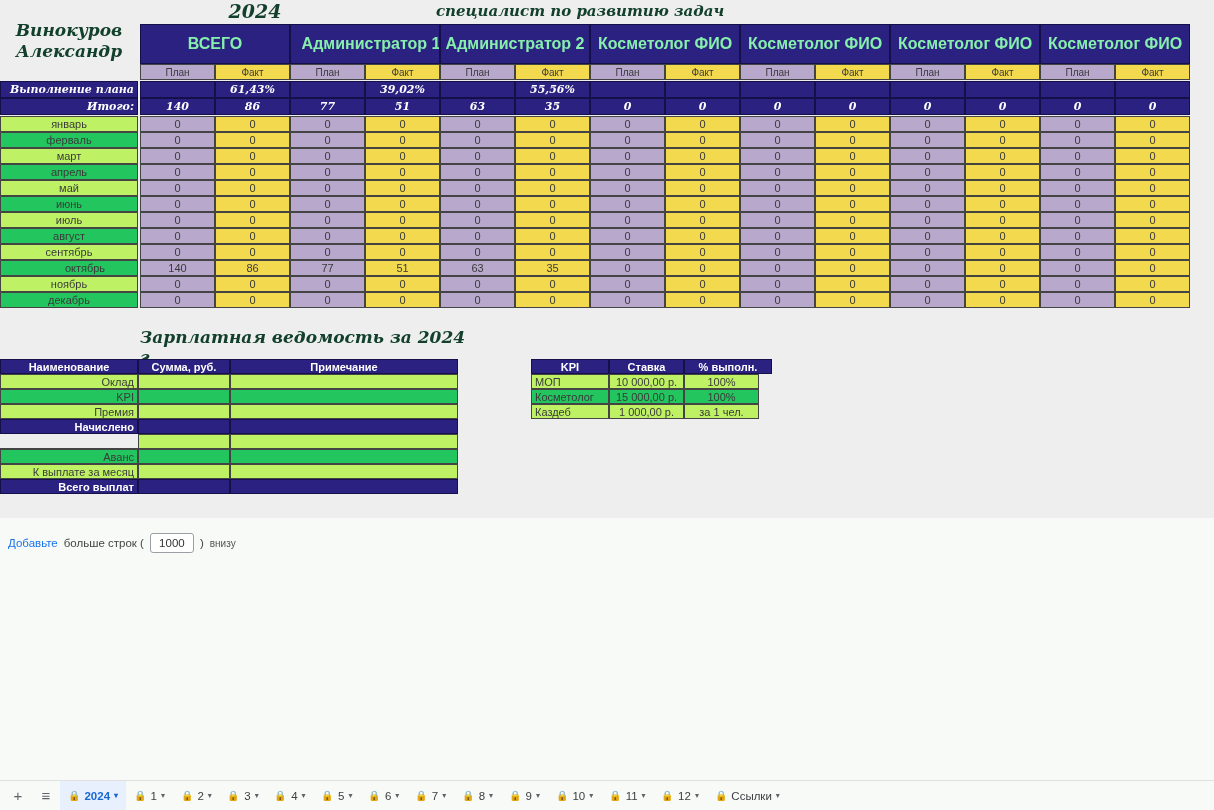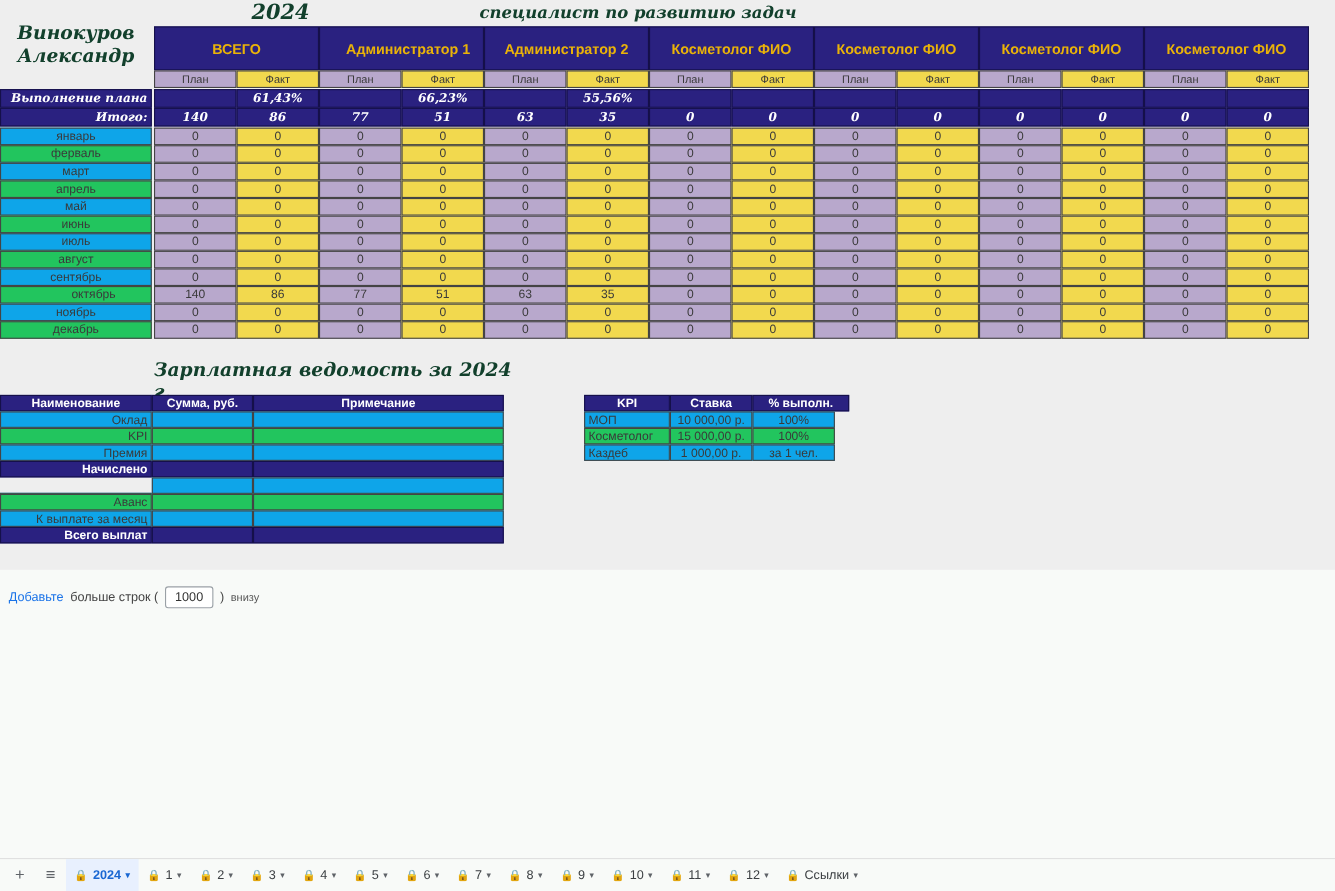--- a/index.html
+++ b/index.html
@@ -29,32 +29,32 @@
     font-size: 11px;
     color: #3a3a3a;
     background: #ffffff;
     white-space: nowrap;
     overflow: hidden;
   }
   .navy  { background: #2a2180; color: #ffffff; border-color: #15104a; }
   .plan  { background: #b8a8cc; }
   .fact  { background: #f2d94e; }
   .lav   { background: #22c55e; }
-  .white { background: #0ea5e9; }
+  .white { background: #bef264; }
 
   .script {
     font-family: "DejaVu Serif", serif;
     font-style: italic;
     font-weight: bold;
     color: #12402c;
   }
   .bold-w { font-weight: bold; color: #ffffff; }
   .ital-w { font-weight: bold; font-style: italic; color: #ffffff;
             font-family: "DejaVu Serif", serif; }
-  .hdr-grp { font-weight: bold; font-size: 13px; color: #eab308; }
+  .hdr-grp { font-weight: bold; font-size: 16px; color: #86efac; }
   .sub-hdr { font-size: 10px; color: #3a3a3a; }
   .right   { justify-content: flex-end; padding-right: 3px; }
   .left    { justify-content: flex-start; padding-left: 3px; }
 
   
   .title-strip {
     position: absolute; left: 0; top: 0;
     width: 1214px; height: 22px;
     background: #eeeeee;
   }
@@ -159,21 +159,21 @@
       <div class="cell plan sub-hdr" style="left: 740px; top: 64px; width: 75px; height: 16px;">План</div>
       <div class="cell fact sub-hdr" style="left: 815px; top: 64px; width: 75px; height: 16px;">Факт</div>
       <div class="cell plan sub-hdr" style="left: 890px; top: 64px; width: 75px; height: 16px;">План</div>
       <div class="cell fact sub-hdr" style="left: 965px; top: 64px; width: 75px; height: 16px;">Факт</div>
       <div class="cell plan sub-hdr" style="left: 1040px; top: 64px; width: 75px; height: 16px;">План</div>
       <div class="cell fact sub-hdr" style="left: 1115px; top: 64px; width: 75px; height: 16px;">Факт</div>
       <div class="cell navy ital-w right" style="left: 0px; top: 81px; width: 138px; height: 17px;">Выполнение плана</div>
       <div class="cell navy ital-w" style="left: 140px; top: 81px; width: 75px; height: 17px;"></div>
       <div class="cell navy ital-w" style="left: 215px; top: 81px; width: 75px; height: 17px;">61,43%</div>
       <div class="cell navy ital-w" style="left: 290px; top: 81px; width: 75px; height: 17px;"></div>
-      <div class="cell navy ital-w" style="left: 365px; top: 81px; width: 75px; height: 17px;">66,23%</div>
+      <div class="cell navy ital-w" style="left: 365px; top: 81px; width: 75px; height: 17px;">39,02%</div>
       <div class="cell navy ital-w" style="left: 440px; top: 81px; width: 75px; height: 17px;"></div>
       <div class="cell navy ital-w" style="left: 515px; top: 81px; width: 75px; height: 17px;">55,56%</div>
       <div class="cell navy ital-w" style="left: 590px; top: 81px; width: 75px; height: 17px;"></div>
       <div class="cell navy ital-w" style="left: 665px; top: 81px; width: 75px; height: 17px;"></div>
       <div class="cell navy ital-w" style="left: 740px; top: 81px; width: 75px; height: 17px;"></div>
       <div class="cell navy ital-w" style="left: 815px; top: 81px; width: 75px; height: 17px;"></div>
       <div class="cell navy ital-w" style="left: 890px; top: 81px; width: 75px; height: 17px;"></div>
       <div class="cell navy ital-w" style="left: 965px; top: 81px; width: 75px; height: 17px;"></div>
       <div class="cell navy ital-w" style="left: 1040px; top: 81px; width: 75px; height: 17px;"></div>
       <div class="cell navy ital-w" style="left: 1115px; top: 81px; width: 75px; height: 17px;"></div>

